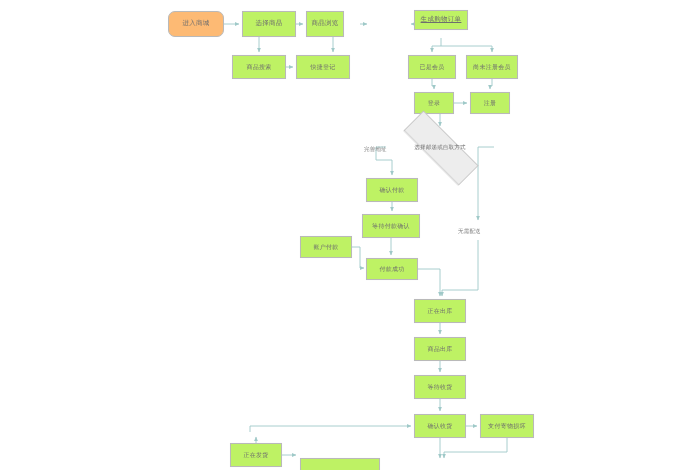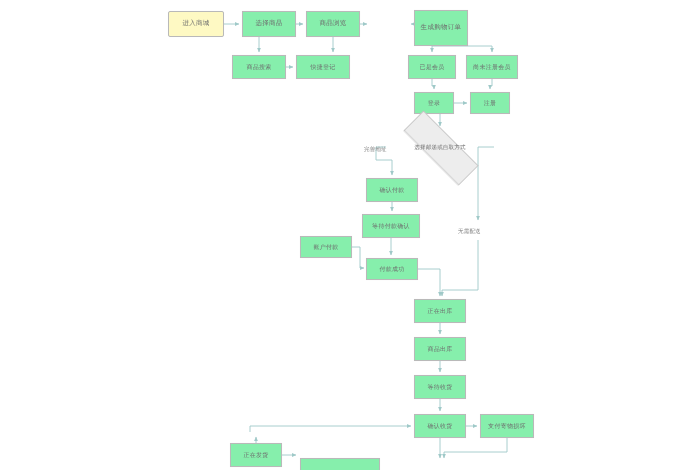--- a/index.html
+++ b/index.html
@@ -7,32 +7,32 @@
     width:700px;height:470px;background:#ffffff;
     font-family:"DejaVu Sans","Liberation Sans",sans-serif;
     overflow:hidden;position:relative;
   }
   #canvas{position:absolute;left:0;top:0;width:700px;height:470px;}
   svg.edges{position:absolute;left:0;top:0;width:700px;height:470px;pointer-events:none;}
 
   .node{
     position:absolute;
     box-sizing:border-box;
-    background:#86efac;
+    background:#bef264;
     border:1px solid #b9b9b9;
     display:flex;align-items:center;justify-content:center;
     text-align:center;
     color:#6e6e6e;
     font-size:6.5px;
     line-height:1.15;
     letter-spacing:.3px;
     filter:blur(.35px);
     box-shadow:0 0 1px rgba(0,0,0,.06);
   }
-  .node.rounded{border-radius:2px;background:#fef9c3;}
+  .node.rounded{border-radius:7px;background:#fdba74;}
   .node.small{font-size:6px;}
 
   .diamond{
     position:absolute;
     box-sizing:border-box;
     display:flex;align-items:center;justify-content:center;
   }
   .diamond .dshape{
     position:absolute;left:0;top:0;width:100%;height:100%;
     background:#ededed;border:1px solid #b9b9b9;
@@ -103,24 +103,24 @@
       <path d="M507,438 L507,452 L444,452 L444,458"></path>
       <path d="M256,443 L256,437"></path>
       <path d="M282,455 L296,455"></path>
     </g>
   </svg>
 
   <div class="node rounded" style="left:168px;top:11px;width:56px;height:26px;">进入商城</div>
 
   <div class="node" style="left:242px;top:11px;width:54px;height:26px;">选择商品</div>
 
-  <div class="node" style="left:306px;top:11px;width:54px;height:26px;">商品浏览</div>
+  <div class="node" style="left:306px;top:11px;width:38px;height:26px;">商品浏览</div>
 
 
-  <div class="node" style="left:414px;top:10px;width:54px;height:36px;">生成购物订单</div>
+  <div class="node" style="left:414px;top:10px;width:54px;height:20px;text-decoration:underline;">生成购物订单</div>
 
   <div class="node small" style="left:232px;top:55px;width:54px;height:24px;">商品搜索</div>
 
   <div class="node small" style="left:296px;top:55px;width:54px;height:24px;">快捷登记</div>
 
   <div class="node small" style="left:408px;top:55px;width:48px;height:24px;">已是会员</div>
 
   <div class="node small" style="left:466px;top:55px;width:52px;height:24px;">尚未注册会员</div>
 
   <div class="node small" style="left:414px;top:92px;width:40px;height:22px;">登录</div>

